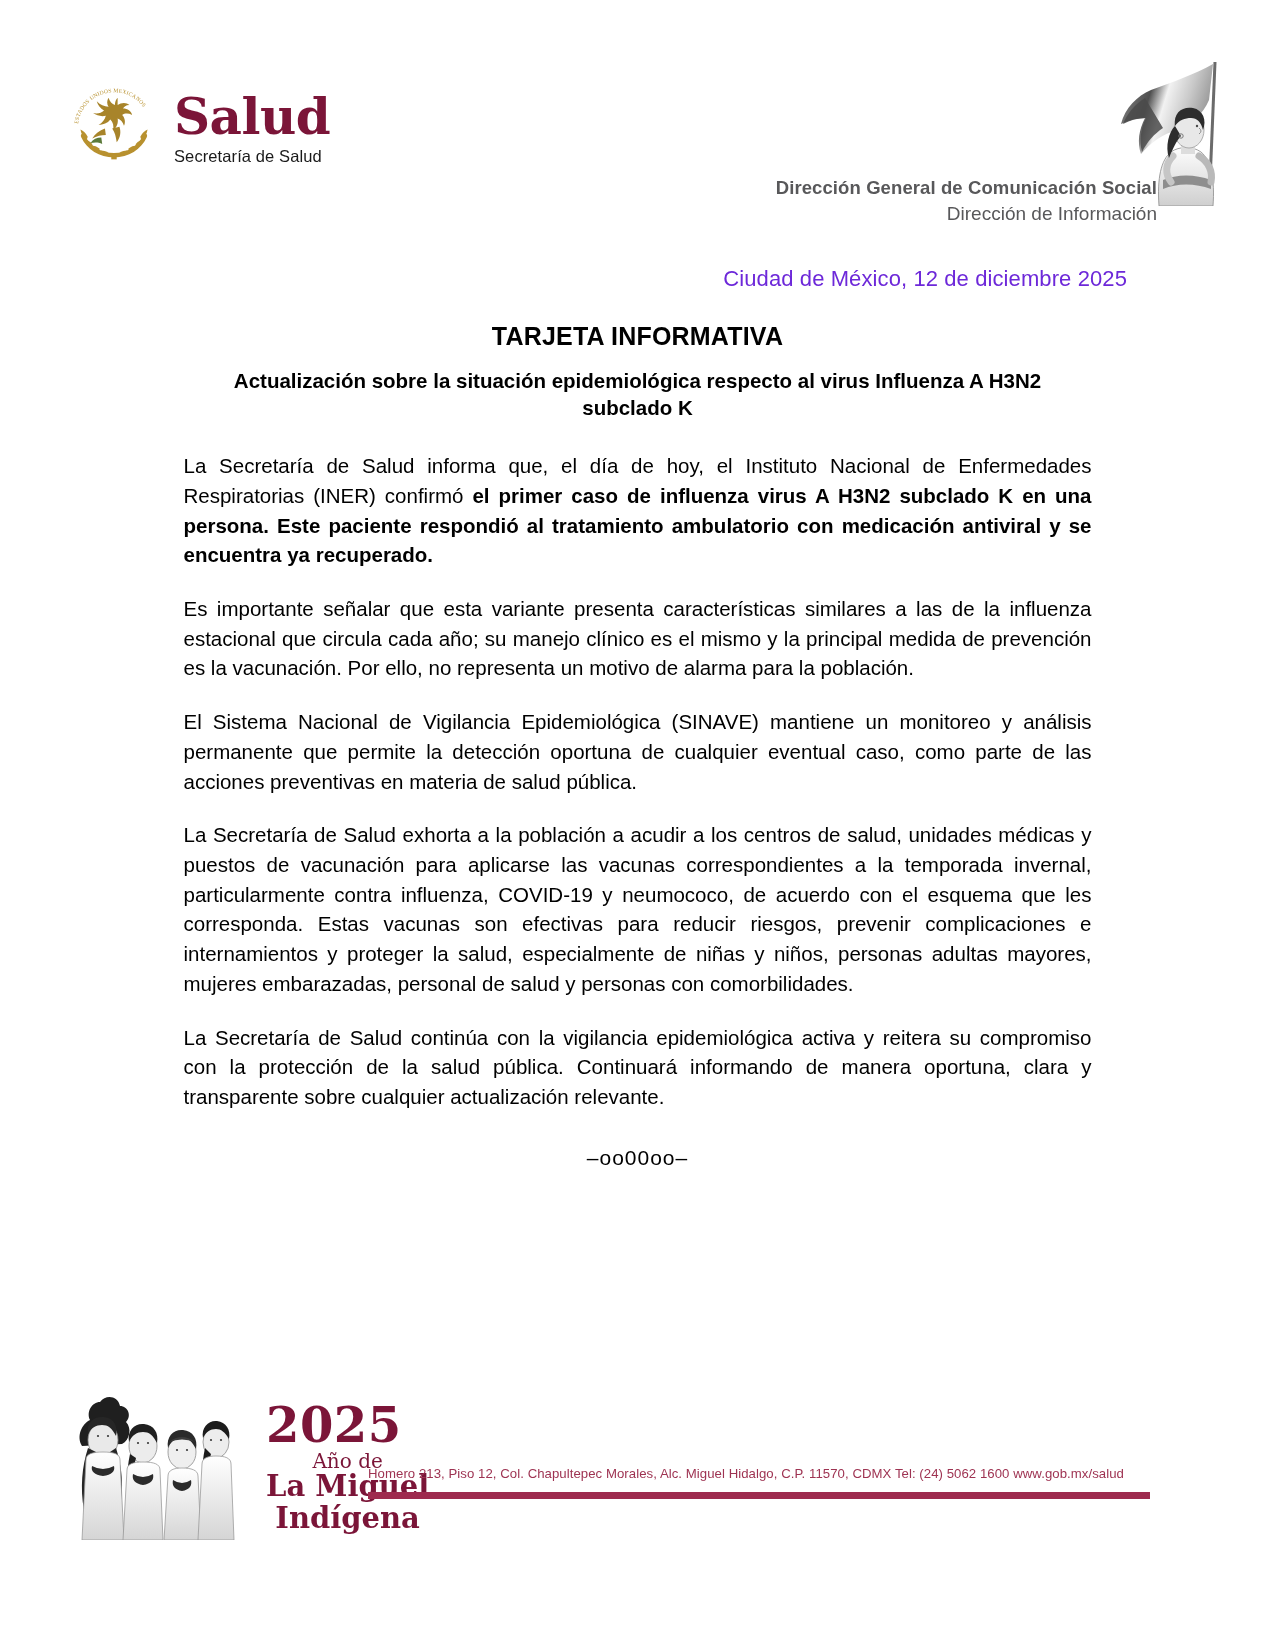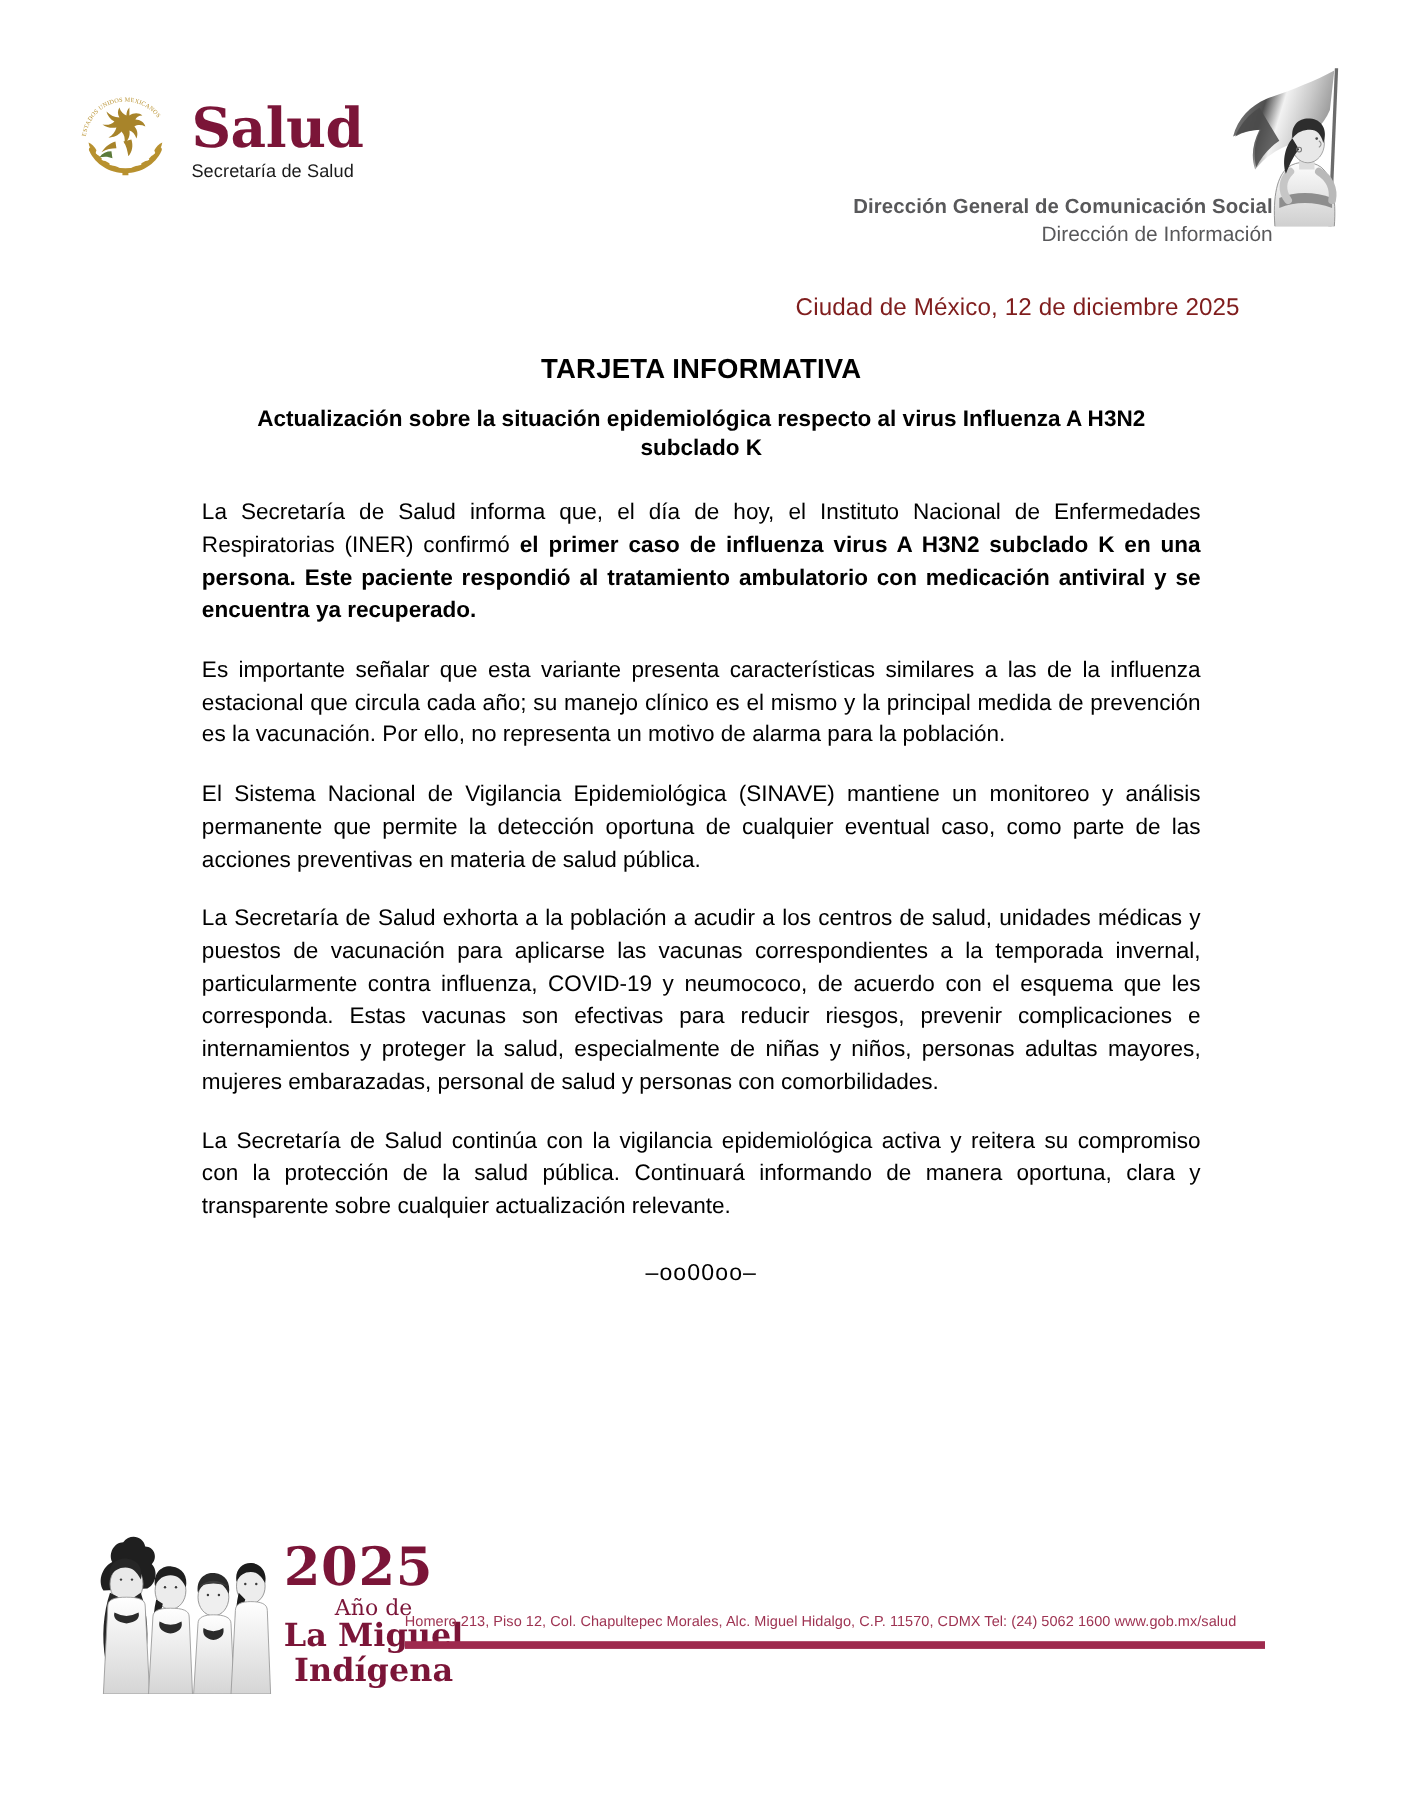--- a/index.html
+++ b/index.html
@@ -86,21 +86,21 @@
     top: 56px;
     width: 128px;
     height: 150px;
     overflow: hidden;
   }
 
   
   .dateline {
     text-align: right;
     font-size: 22px;
-    color: #7f1d1d;
+    color: #6d28d9;
     margin: 0 148px 0 0;
     padding-top: 16px;
     letter-spacing: 0.1px;
   }
 
   .doc-title {
     text-align: center;
     font-size: 25px;
     font-weight: 700;
     margin-top: 30px;
@@ -141,24 +141,25 @@
   
   .footer {
     position: absolute;
     left: 0;
     bottom: 92px;
     width: 1275px;
     height: 170px;
   }
   .footer-logo {
     position: absolute;
-    left: 84px;
+    left: 72px;
     top: 0;
     display: flex;
     align-items: flex-end;
+    gap: 20px;
   }
   .women-art {
     width: 168px;
     height: 152px;
     flex: none;
   }
   .year-block {
     margin-left: 6px;
     color: #7b1538;
     line-height: 1;

